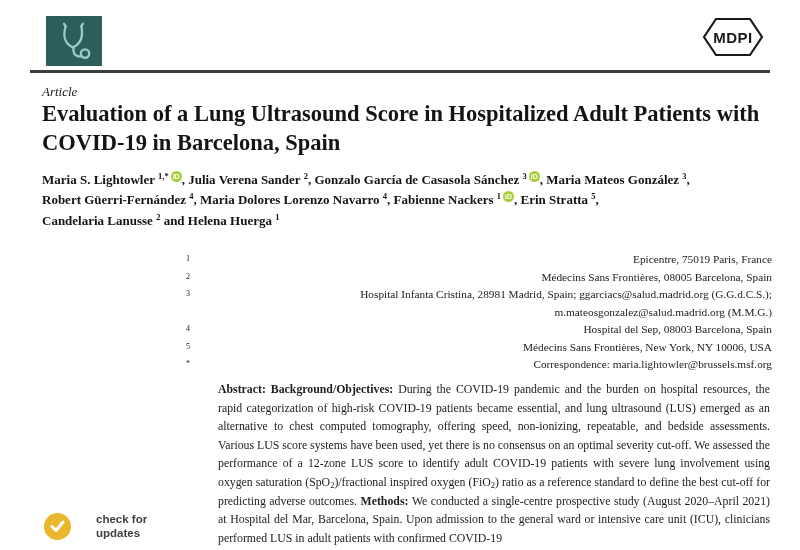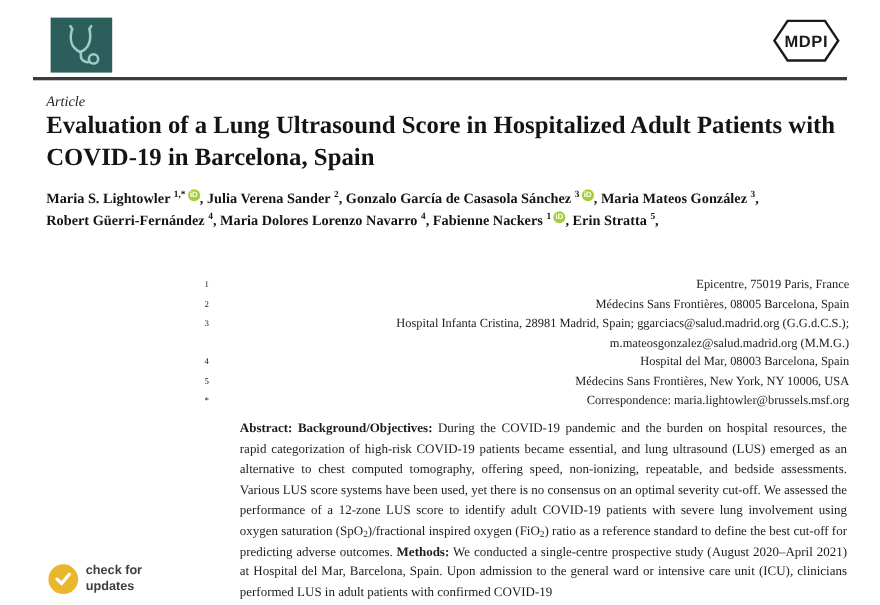--- a/index.html
+++ b/index.html
@@ -54,21 +54,21 @@
   .abstract {
     position:absolute; left:218px; top:380px; width:552px;
     font-size:11.8px; line-height:1.57; text-align:justify; color:#1c1c1c;
   }
   .seg-bold { font-weight:bold; }
   .seg-sub { font-size:8.5px; vertical-align:-2px; }
 
   
   .update-badge {
     position:absolute; left:44px; top:513px;
-    display:flex; align-items:center; gap:7px; cursor:pointer;
+    display:flex; align-items:center; gap:25px; cursor:pointer;
   }
   .badge-circle {
     width:27px; height:27px; border-radius:50%; background:#eab62c;
     display:flex; align-items:center; justify-content:center; flex:none;
   }
   .badge-text {
     font-family:"Liberation Sans", sans-serif; font-weight:bold;
     font-size:11.5px; color:#3f3f3f; line-height:1.15;
   }
 </style>
@@ -99,38 +99,39 @@
 
 <div class="header-rule"></div>
 
 <div class="article-type">Article</div>
 
 <h1 class="article-title" style="margin:0; font-weight:bold;">Evaluation of a Lung Ultrasound Score in Hospitalized Adult Patients with COVID-19 in Barcelona, Spain</h1>
 
 <div class="author-lines">
     <div class="author-line"><span class="author-name">Maria S. Lightowler</span> <sup class="author-sup">1,*</sup><span class="orcid-icon">iD</span><span class="author-after">, </span><span class="author-name">Julia Verena Sander</span> <sup class="author-sup">2</sup><span class="author-after">, </span><span class="author-name">Gonzalo García de Casasola Sánchez</span> <sup class="author-sup">3</sup><span class="orcid-icon">iD</span><span class="author-after">, </span><span class="author-name">Maria Mateos González</span> <sup class="author-sup">3</sup><span class="author-after">,</span></div>
     <div class="author-line"><span class="author-name">Robert Güerri-Fernández</span> <sup class="author-sup">4</sup><span class="author-after">, </span><span class="author-name">Maria Dolores Lorenzo Navarro</span> <sup class="author-sup">4</sup><span class="author-after">, </span><span class="author-name">Fabienne Nackers</span> <sup class="author-sup">1</sup><span class="orcid-icon">iD</span><span class="author-after">, </span><span class="author-name">Erin Stratta</span> <sup class="author-sup">5</sup><span class="author-after">,</span></div>
+    <div class="author-line"><span class="author-name">Candelaria Lanusse</span> <sup class="author-sup">2</sup><span class="author-after"> and </span><span class="author-name">Helena Huerga</span> <sup class="author-sup">1</sup></div>
   </div>
 
 <div class="affiliations">
     <div class="affil-row">
       <span class="affil-marker">1</span>
       <span class="affil-text">Epicentre, 75019 Paris, France</span>
     </div>
     <div class="affil-row">
       <span class="affil-marker">2</span>
       <span class="affil-text">Médecins Sans Frontières, 08005 Barcelona, Spain</span>
     </div>
     <div class="affil-row">
       <span class="affil-marker">3</span>
       <span class="affil-text">Hospital Infanta Cristina, 28981 Madrid, Spain; ggarciacs@salud.madrid.org (G.G.d.C.S.); m.mateosgonzalez@salud.madrid.org (M.M.G.)</span>
     </div>
     <div class="affil-row">
       <span class="affil-marker">4</span>
-      <span class="affil-text">Hospital del Mar, 08003 Barcelona, Spain</span>
+      <span class="affil-text">Hospital del Sep, 08003 Barcelona, Spain</span>
     </div>
     <div class="affil-row">
       <span class="affil-marker">5</span>
       <span class="affil-text">Médecins Sans Frontières, New York, NY 10006, USA</span>
     </div>
     <div class="affil-row">
       <span class="affil-marker">*</span>
       <span class="affil-text">Correspondence: maria.lightowler@brussels.msf.org</span>
     </div>
   </div>

